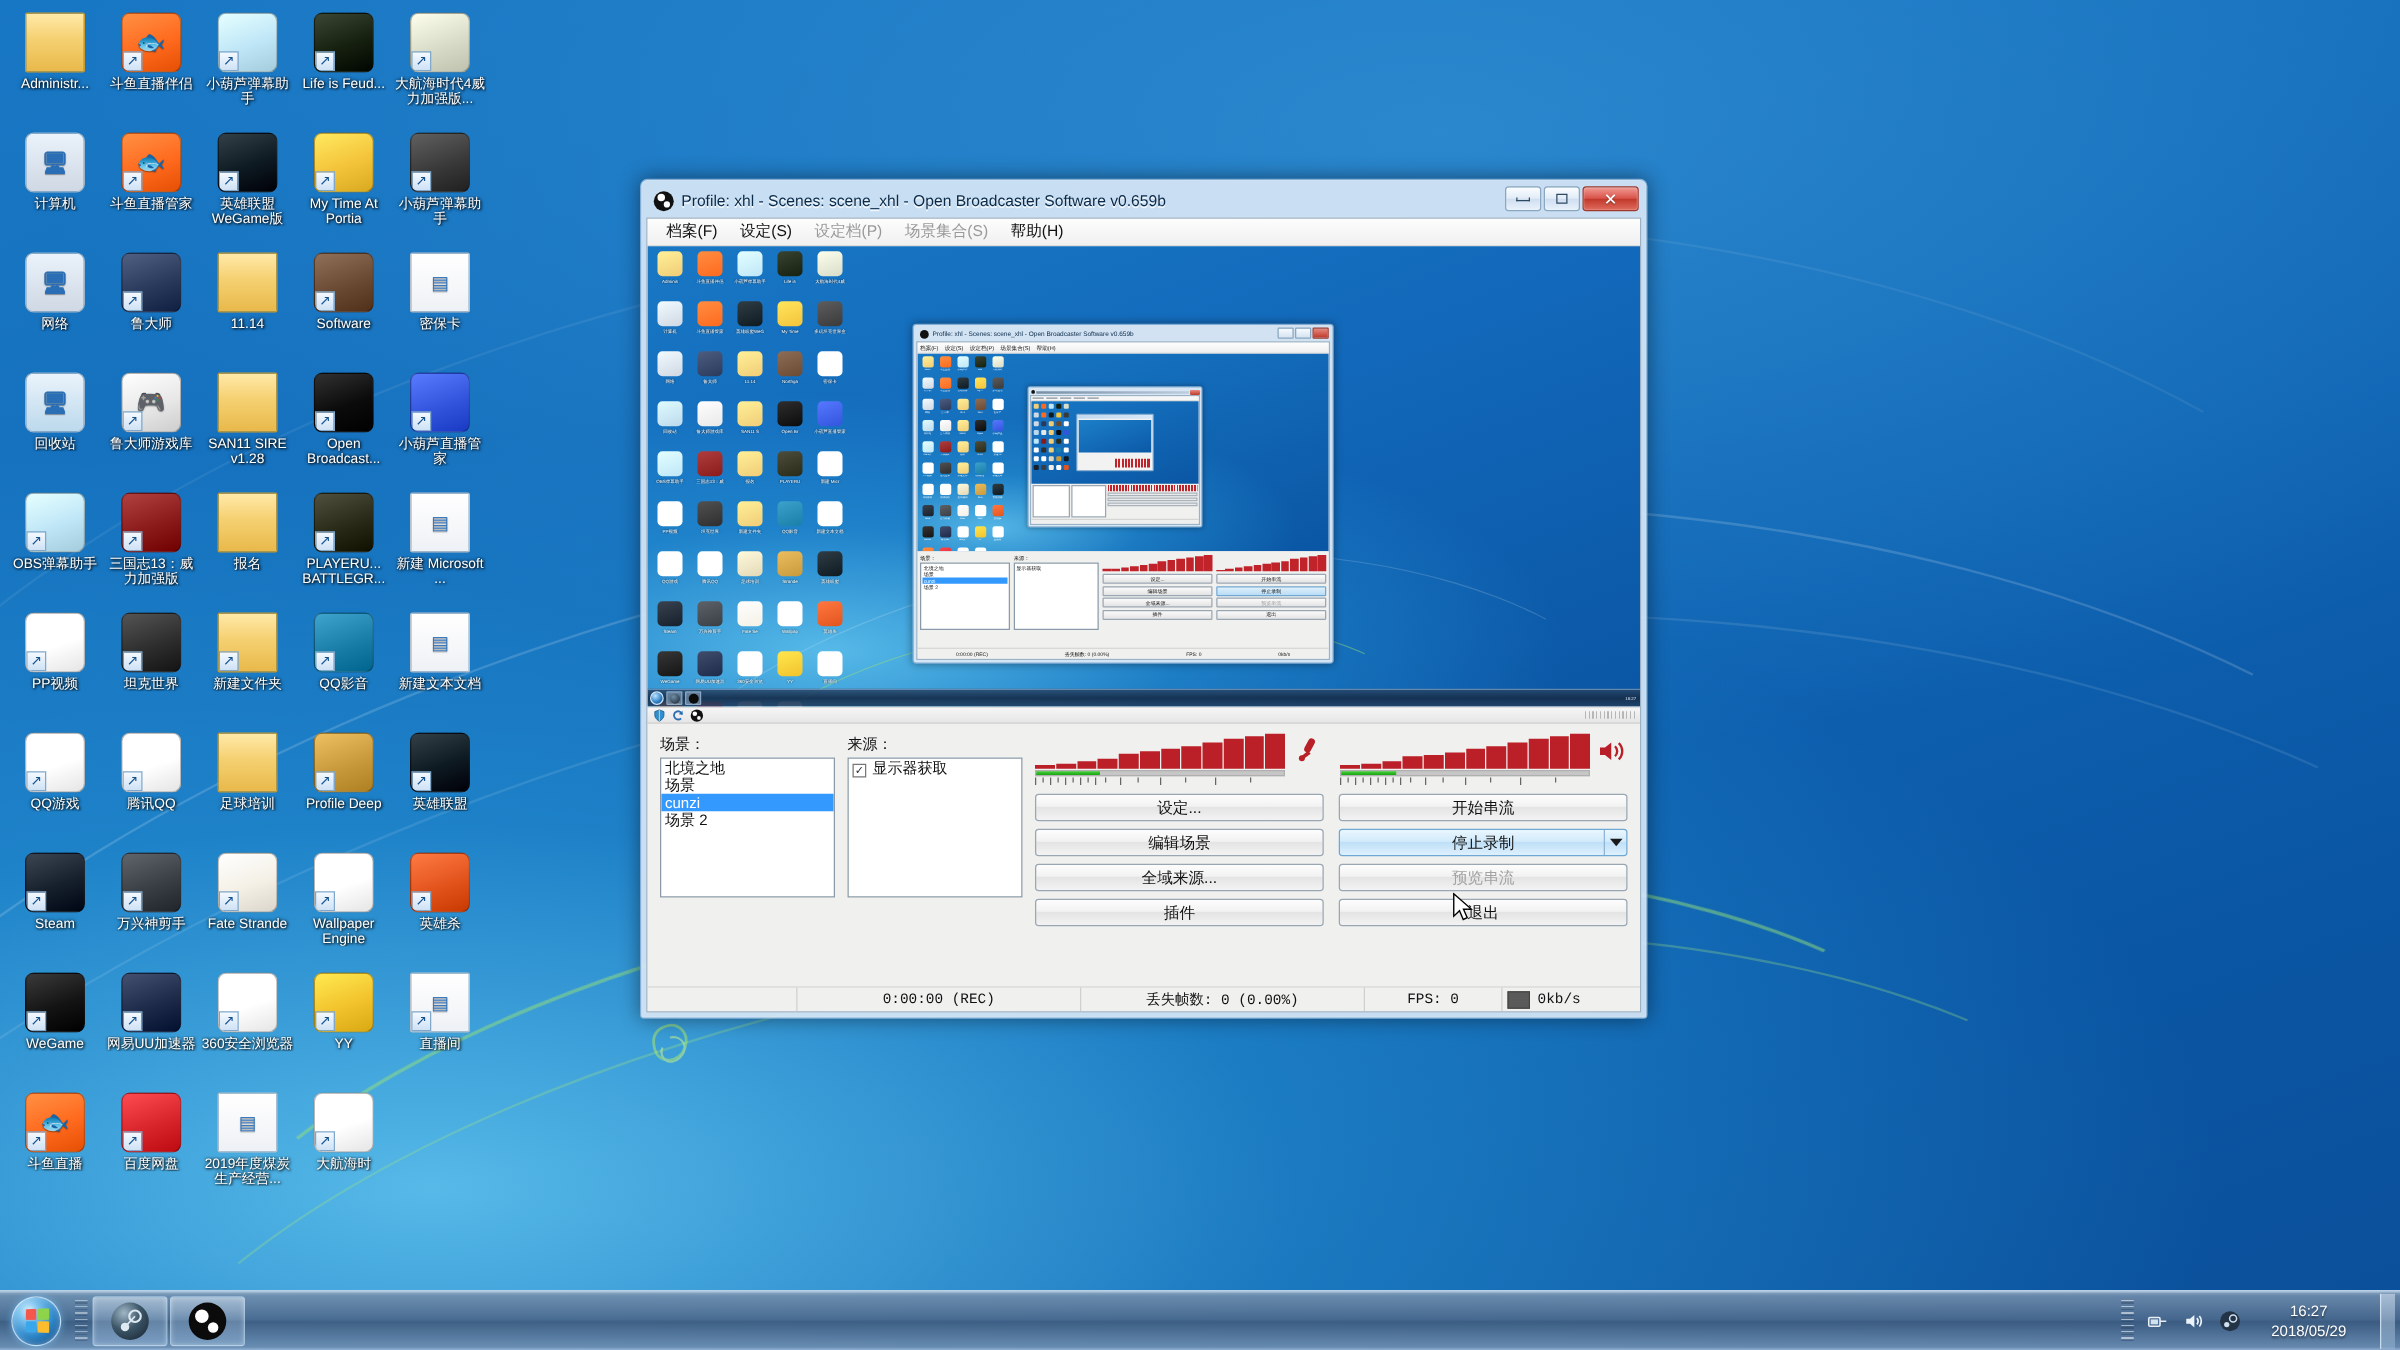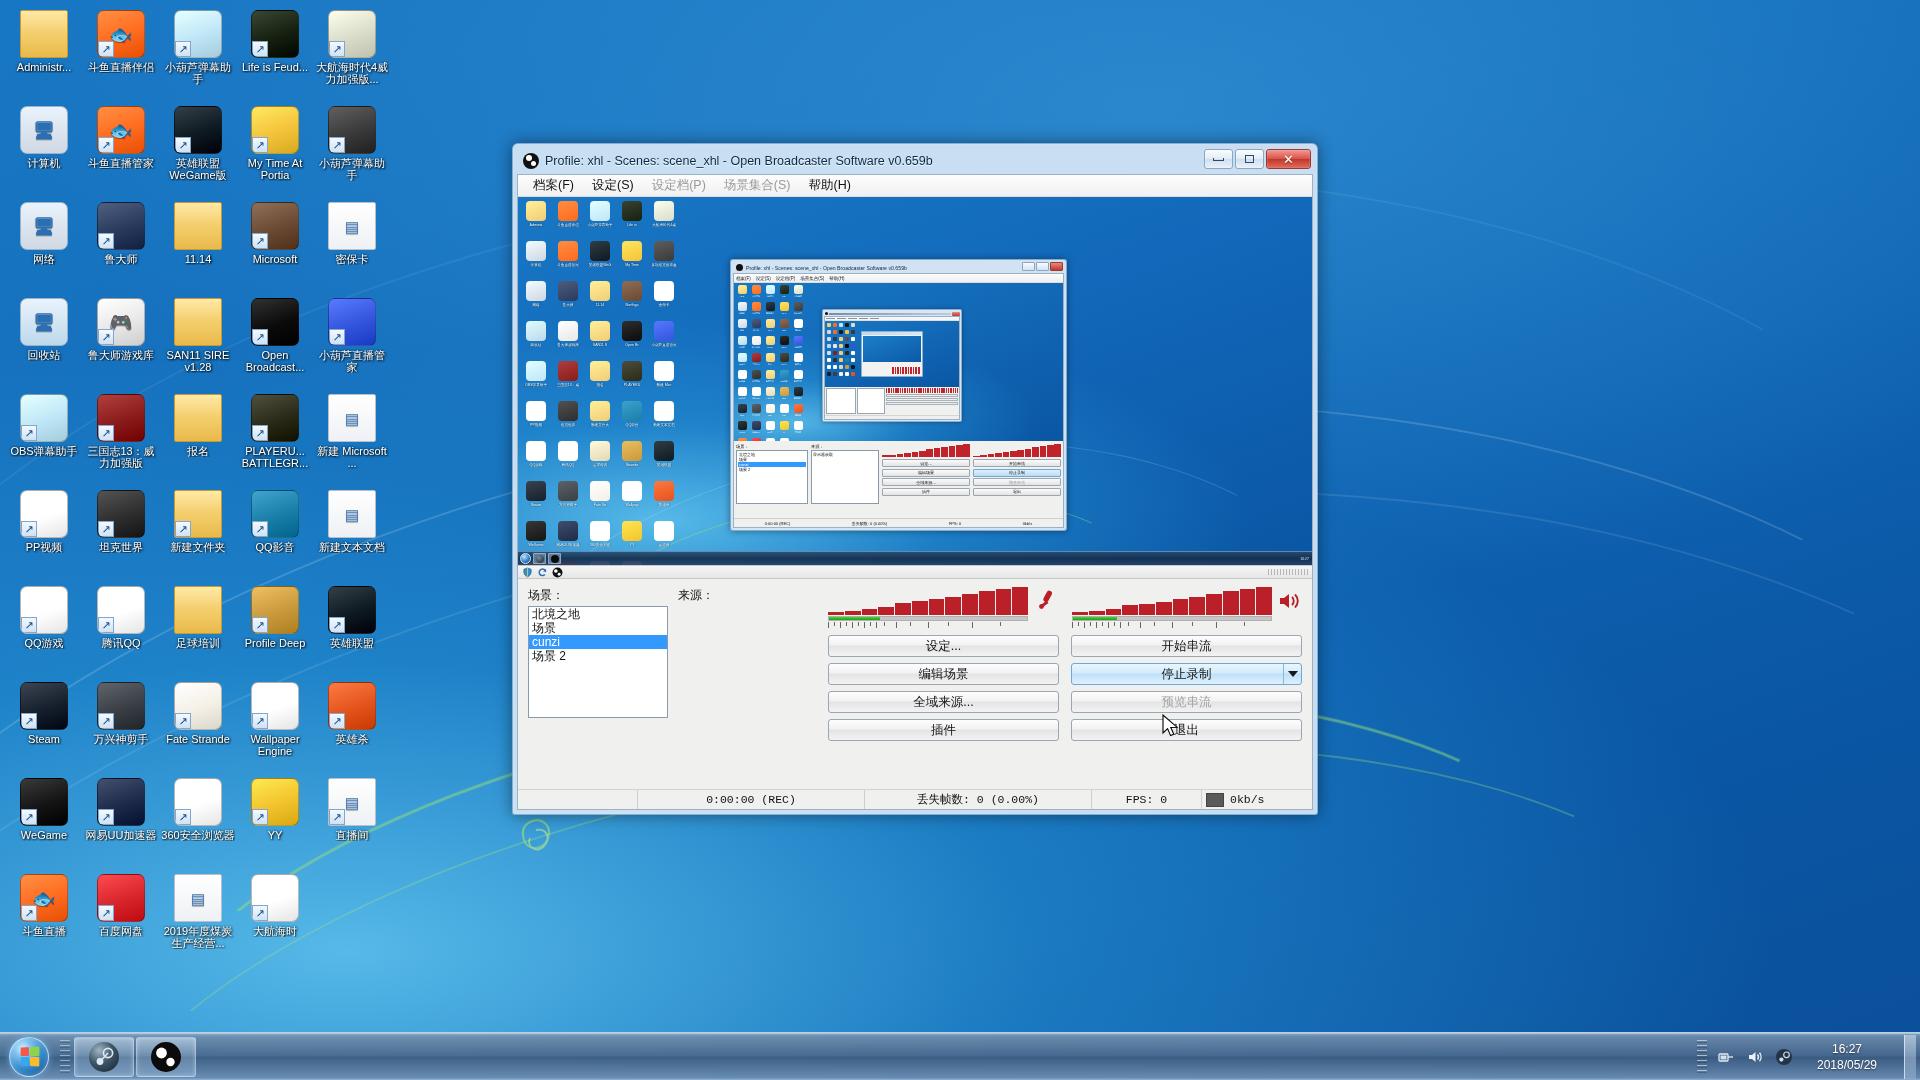--- a/index.html
+++ b/index.html
@@ -522,21 +522,21 @@
         <div class="lbl">鲁大师</div>
       </div>
       <div class="dicon">
         <div class="glyph folder" style=""></div>
         <div class="lbl">11.14</div>
       </div>
       <div class="dicon">
         <div class="glyph " style="background:linear-gradient(160deg,rgb(145,112,89),#6b4a33 55%,rgb(81,48,25));border:1px solid rgba(0,0,0,0.28);">
           <span class="lnk">↗</span>
         </div>
-        <div class="lbl">Microsoft</div>
+        <div class="lbl">Software</div>
       </div>
       <div class="dicon">
         <div class="glyph doc" style="">
           <span style="font-size:15px;color:#3a7bbf;">▤</span>
         </div>
         <div class="lbl">密保卡</div>
       </div>
       <div class="dicon">
         <div class="glyph " style="background:linear-gradient(180deg,#eaf3fb,#bcd9ec);border:1px solid #9ab3c8;">
           <span style="font-size:17px;color:#2a6fb5;">🖥</span>
@@ -1381,20 +1381,23 @@
         <div class="listbox" id="scenes-list">
             <div class="listrow">北境之地</div>
             <div class="listrow">场景</div>
             <div class="listrow sel">cunzi</div>
             <div class="listrow">场景 2</div>
           </div>
       </div>
 
       <div id="sources-col">
         <div class="colhead">来源：</div>
+        <div class="listbox" id="sources-list">
+            <div class="listrow"><span class="chk">✓</span><span>显示器获取</span></div>
+          </div>
       </div>
 
       <div id="meters-col">
         <div class="meter-row">
 
           <div class="meter-wrap" style="flex:1;">
             <div class="meter">
               <div class="bars" id="mic-bars">
                   <i style="height: 12%;"></i>
                   <i style="height: 16%;"></i>

